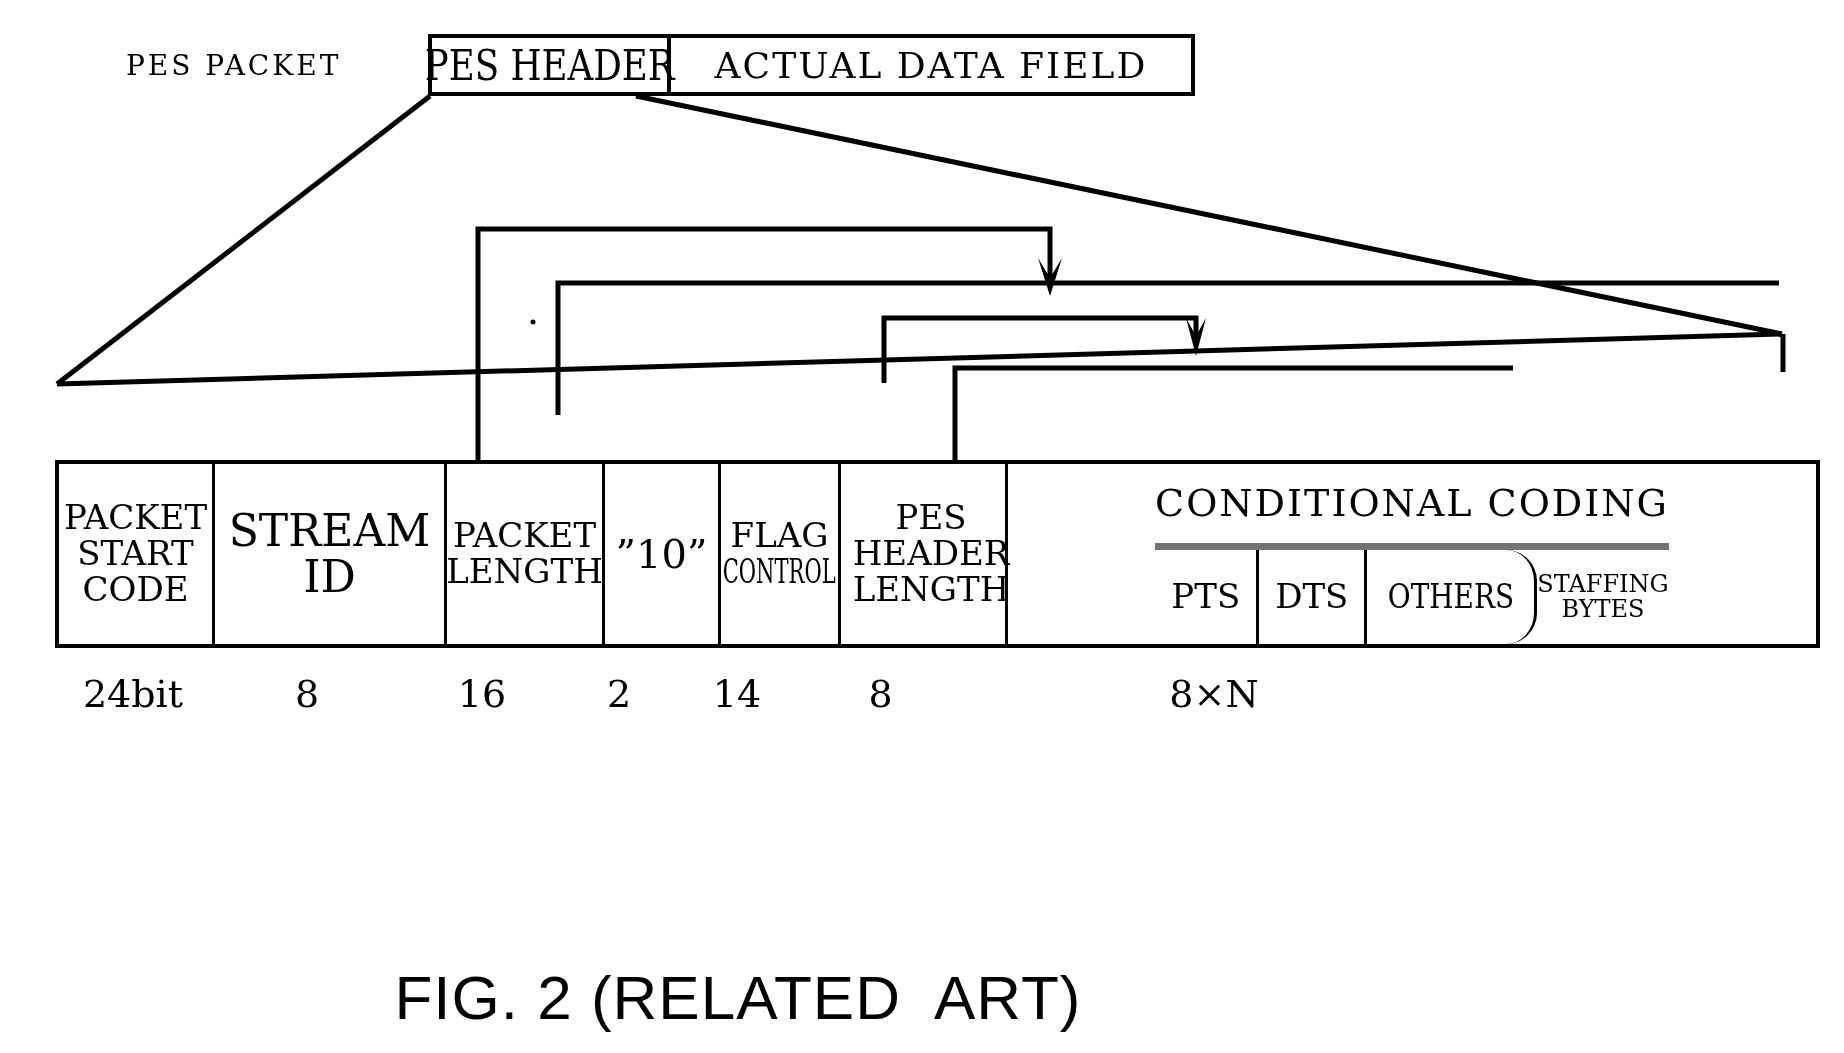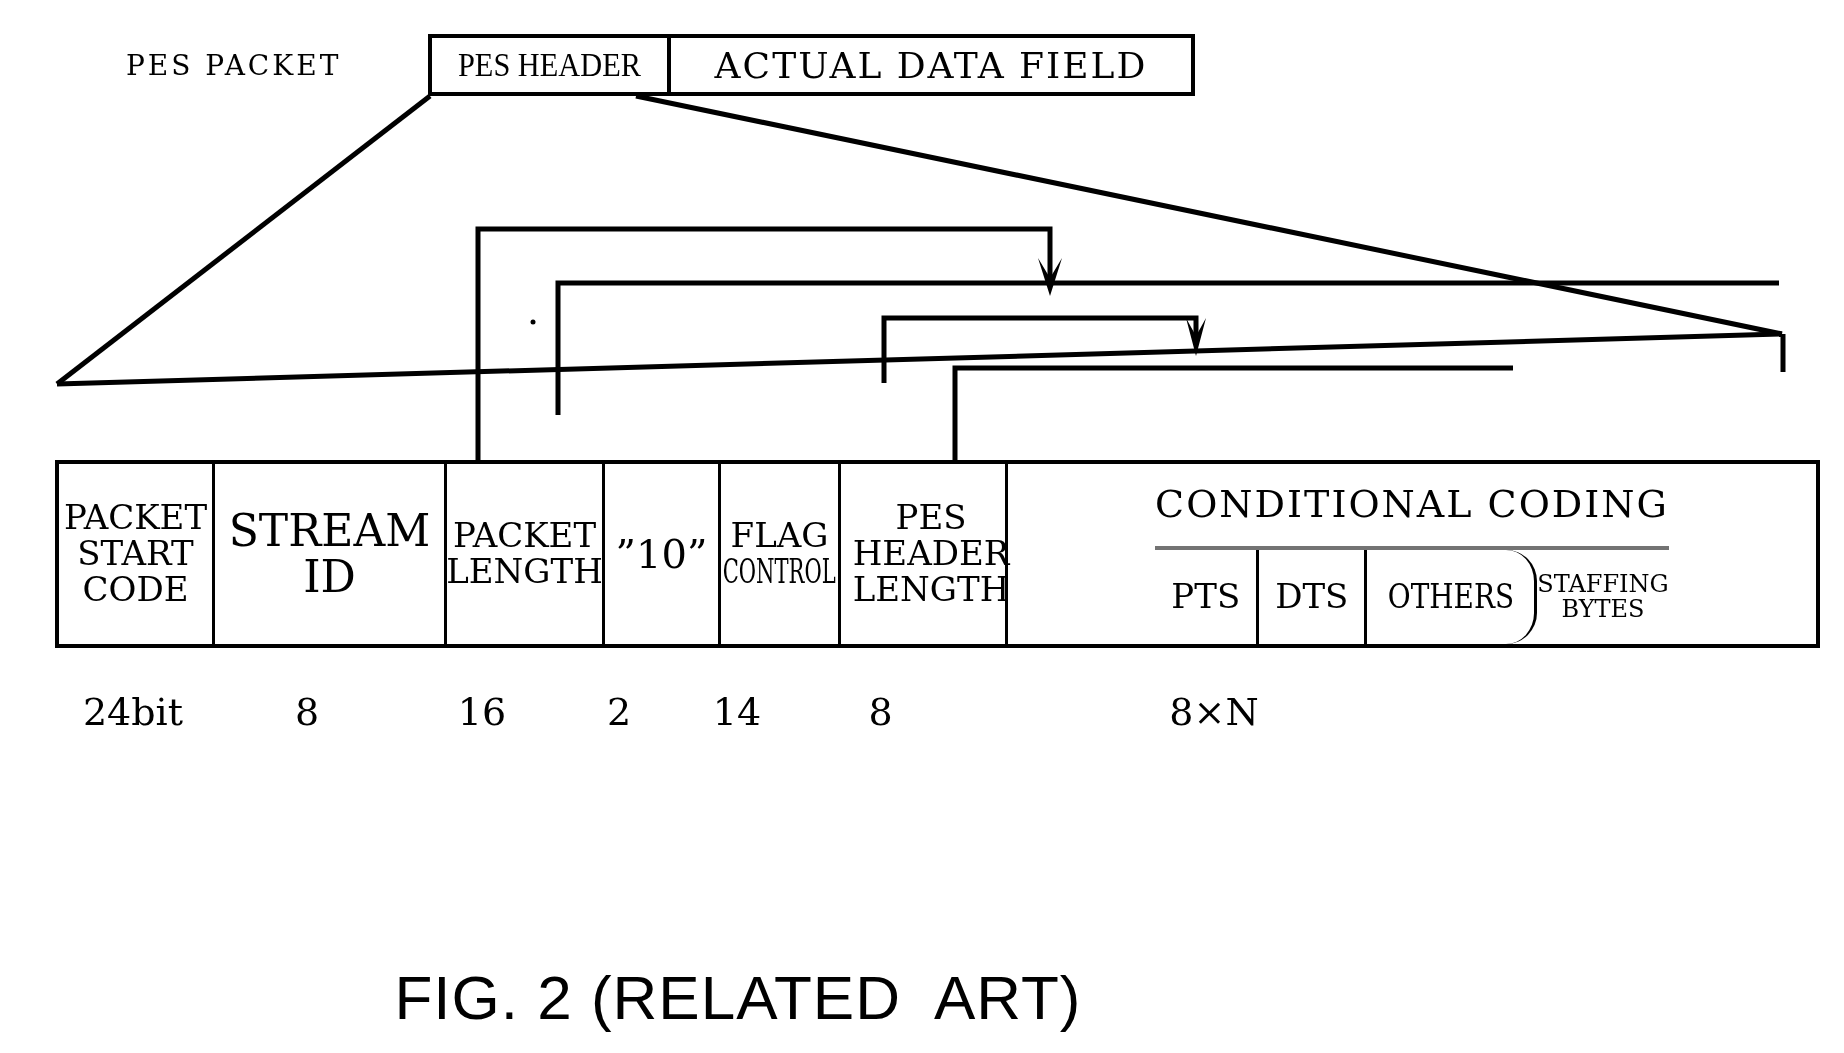--- a/index.html
+++ b/index.html
@@ -14,22 +14,22 @@
     text-align:left;white-space:nowrap;
   }
   #top-row{position:absolute;left:428px;top:34px;height:62px;
            border:4px solid #000;box-sizing:border-box;display:flex;}
   #top-row .cell{
     border-right:4px solid #000;box-sizing:border-box;
     display:flex;align-items:center;justify-content:center;
     white-space:nowrap;height:100%;
   }
   #top-row .cell:last-child{border-right:none;}
-  #cell-pes-header{width:239px;font-size:33px;letter-spacing:0px;
-    font-stretch:condensed;transform-origin:center;font-family:Liberation Serif, serif;}
+  #cell-pes-header{width:239px;font-size:43px;letter-spacing:0px;
+    font-stretch:condensed;transform-origin:center;}
   #cell-pes-header span{display:inline-block;transform:scaleX(.92);}
   #cell-actual-data{width:520px;font-size:36px;letter-spacing:2px;}
 
   
   #main-table{
     position:absolute;left:55px;top:460px;width:1765px;height:188px;
     border:4px solid #000;box-sizing:border-box;display:flex;
   }
   #main-table > .col{
     border-right:3px solid #000;box-sizing:border-box;height:100%;
@@ -45,38 +45,38 @@
   #c-ten{width:116px;font-size:40px;}
   #c-flag{width:120px;font-size:34px;}
   #c-flag .ln.squeeze{transform:scaleX(.62);transform-origin:center;
     display:block;font-size:34px;}
   #c-pes-hdr-len{width:167px;font-size:34px;padding-left:16px;}
   #c-cond{flex:1;display:flex;flex-direction:column;
     align-items:stretch;justify-content:flex-start;padding:0;}
 
   #cond-title{height:86px;display:flex;align-items:center;
     justify-content:center;font-size:38px;letter-spacing:2px;
-    border-bottom:4px solid #737373;box-sizing:border-box;white-space:nowrap;}
+    border-bottom:7px solid #737373;box-sizing:border-box;white-space:nowrap;}
   #cond-sub{flex:1;display:flex;justify-content:flex-end;}
   #cond-sub > .sub{
     border-right:3px solid #000;box-sizing:border-box;
     display:flex;flex-direction:column;align-items:center;
     justify-content:center;text-align:center;line-height:1.05;
     white-space:nowrap;
   }
   #cond-sub > .sub:last-child{border-right:none;}
   #s-pts{width:104px;font-size:34px;}
   #s-dts{width:108px;font-size:34px;}
   #s-others{width:170px;font-size:34px;border-radius:31px;}
   #s-others .ln{transform:scaleX(.82);transform-origin:center;display:block;}
   #s-staffing{flex:1;font-size:24px;}
 
   
   .bitlabel{position:absolute;font-size:38px;text-align:center;
-            white-space:nowrap;font-family:"DejaVu Serif",serif;margin-top:18px;}
+            white-space:nowrap;font-family:"DejaVu Serif",serif;}
 
   
   #caption{position:absolute;left:0;top:962px;width:1476px;
     text-align:center;font-family:"Liberation Sans",sans-serif;
     font-size:62px;letter-spacing:1px;white-space:pre;}
 
   svg#wires{position:absolute;left:0;top:0;width:1844px;height:1053px;
             pointer-events:none;}
 </style>
 </head>

